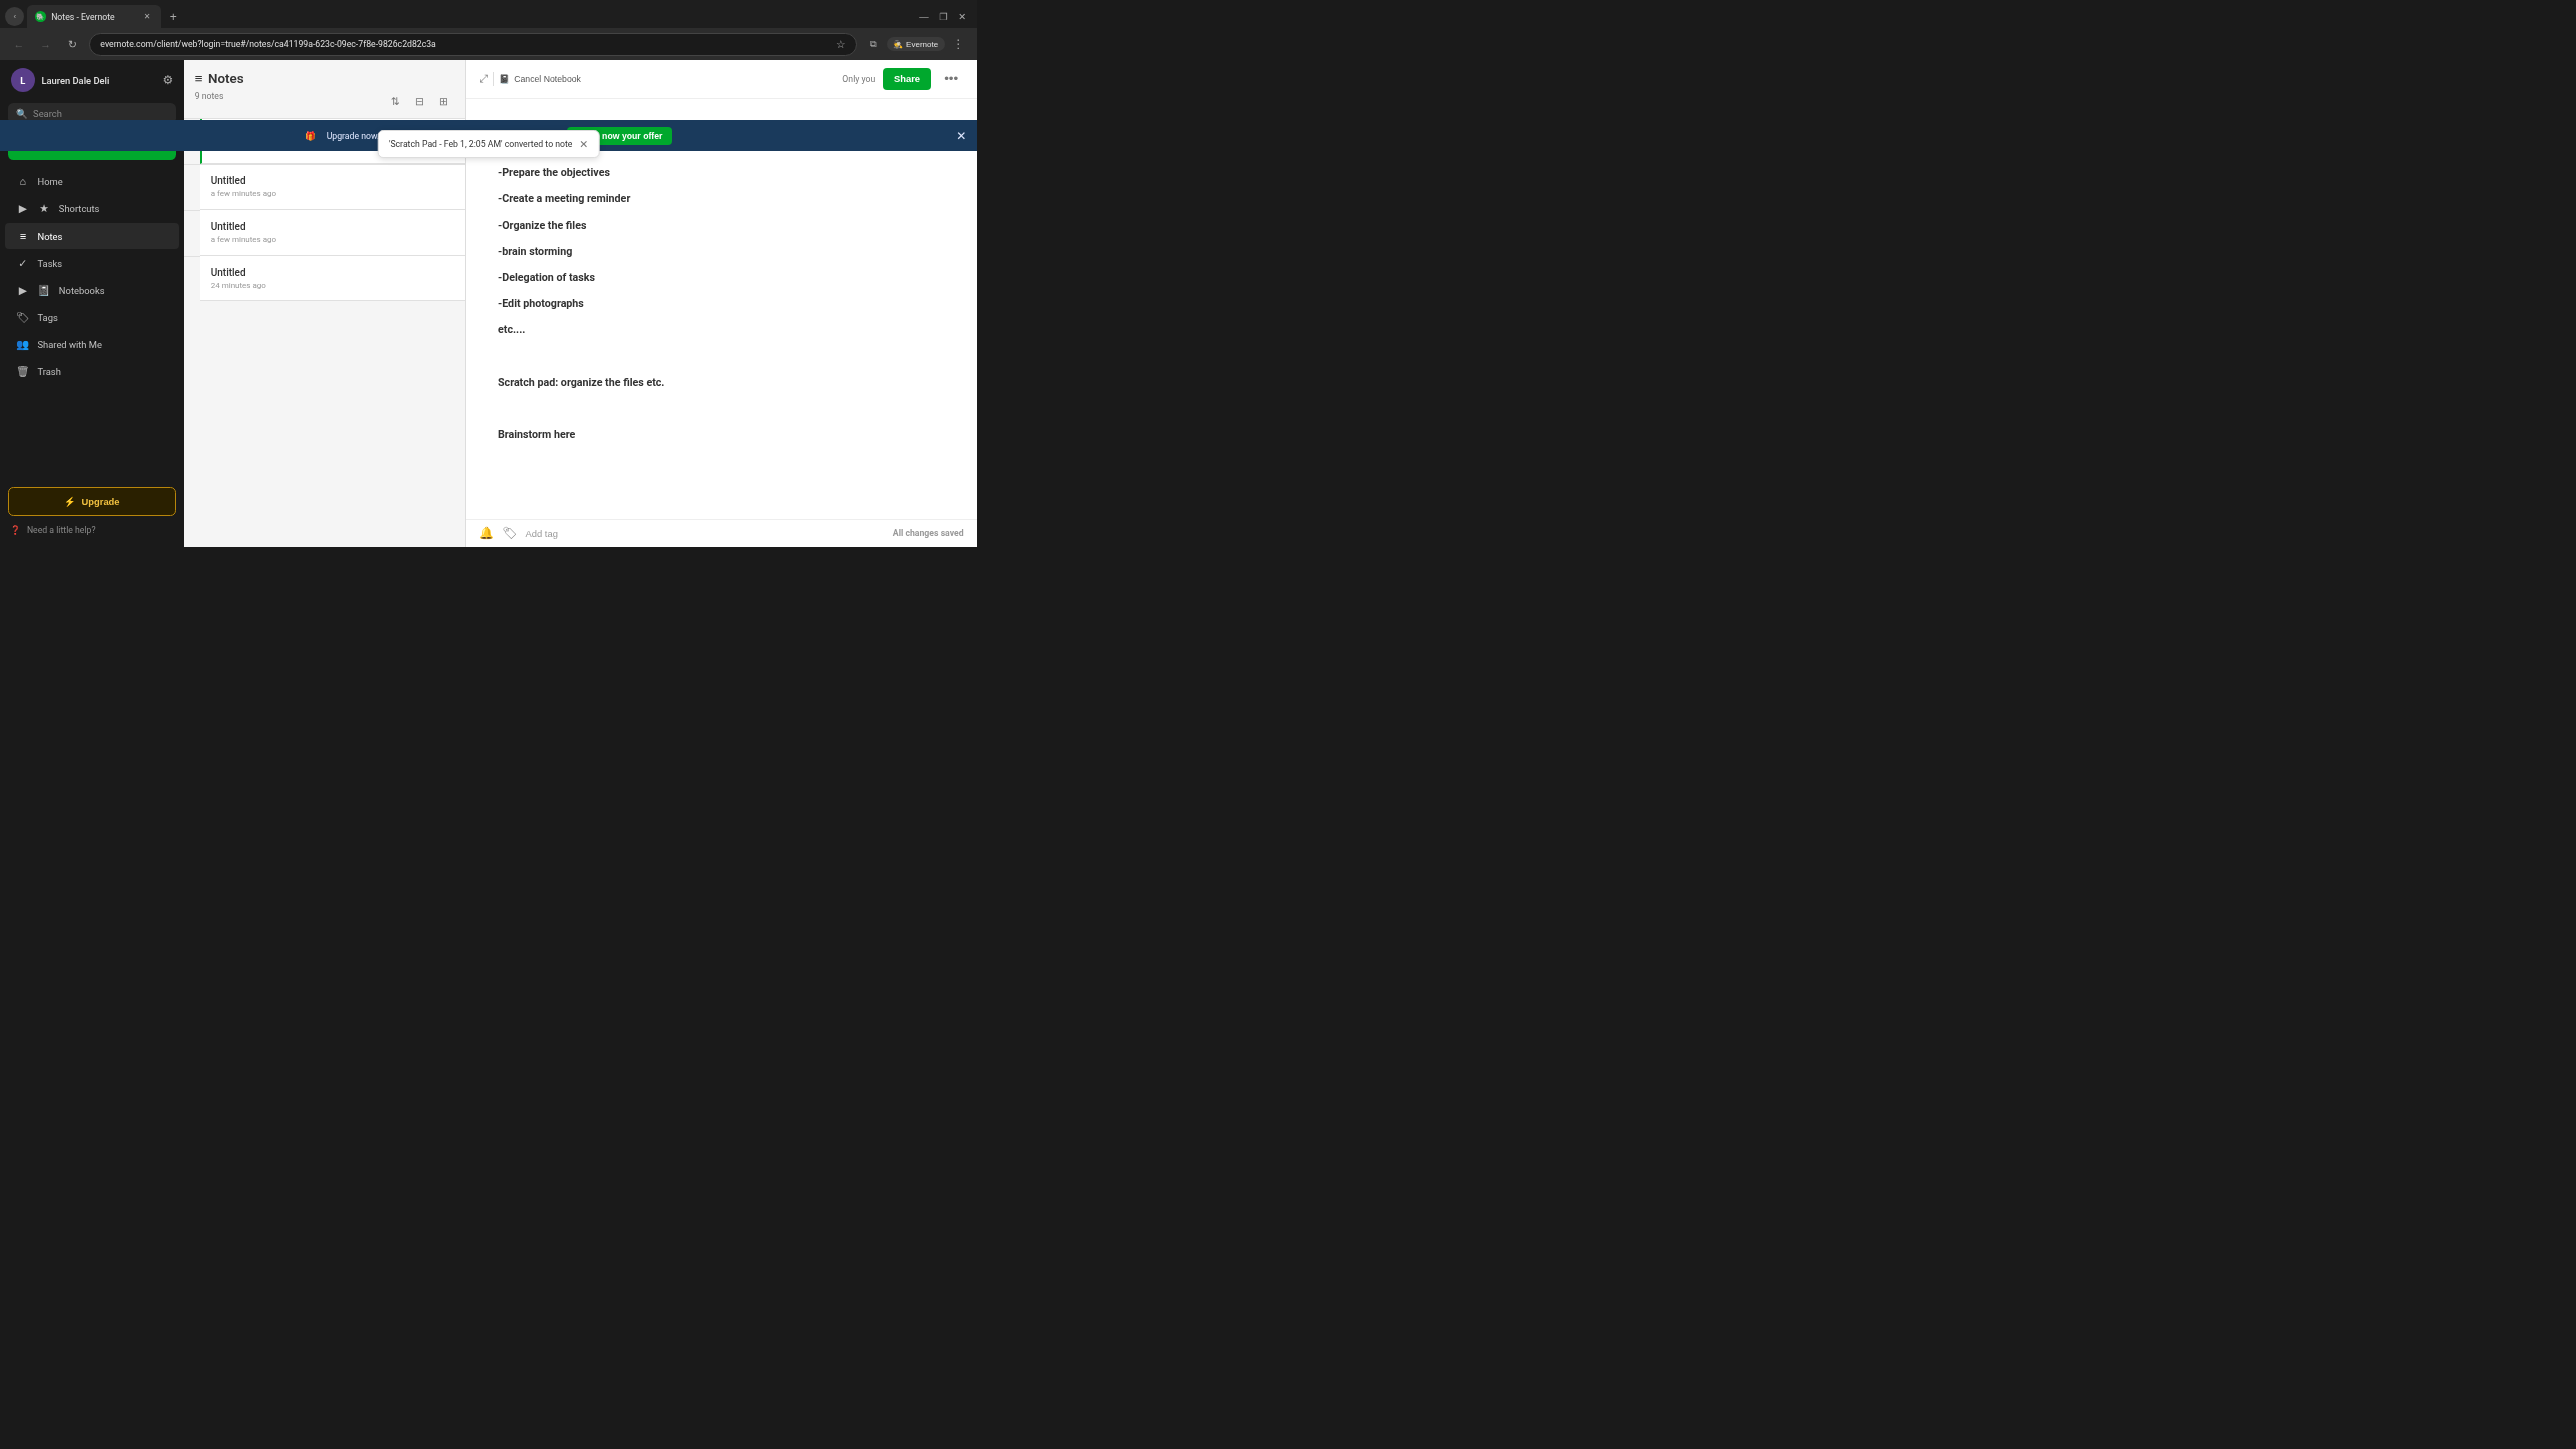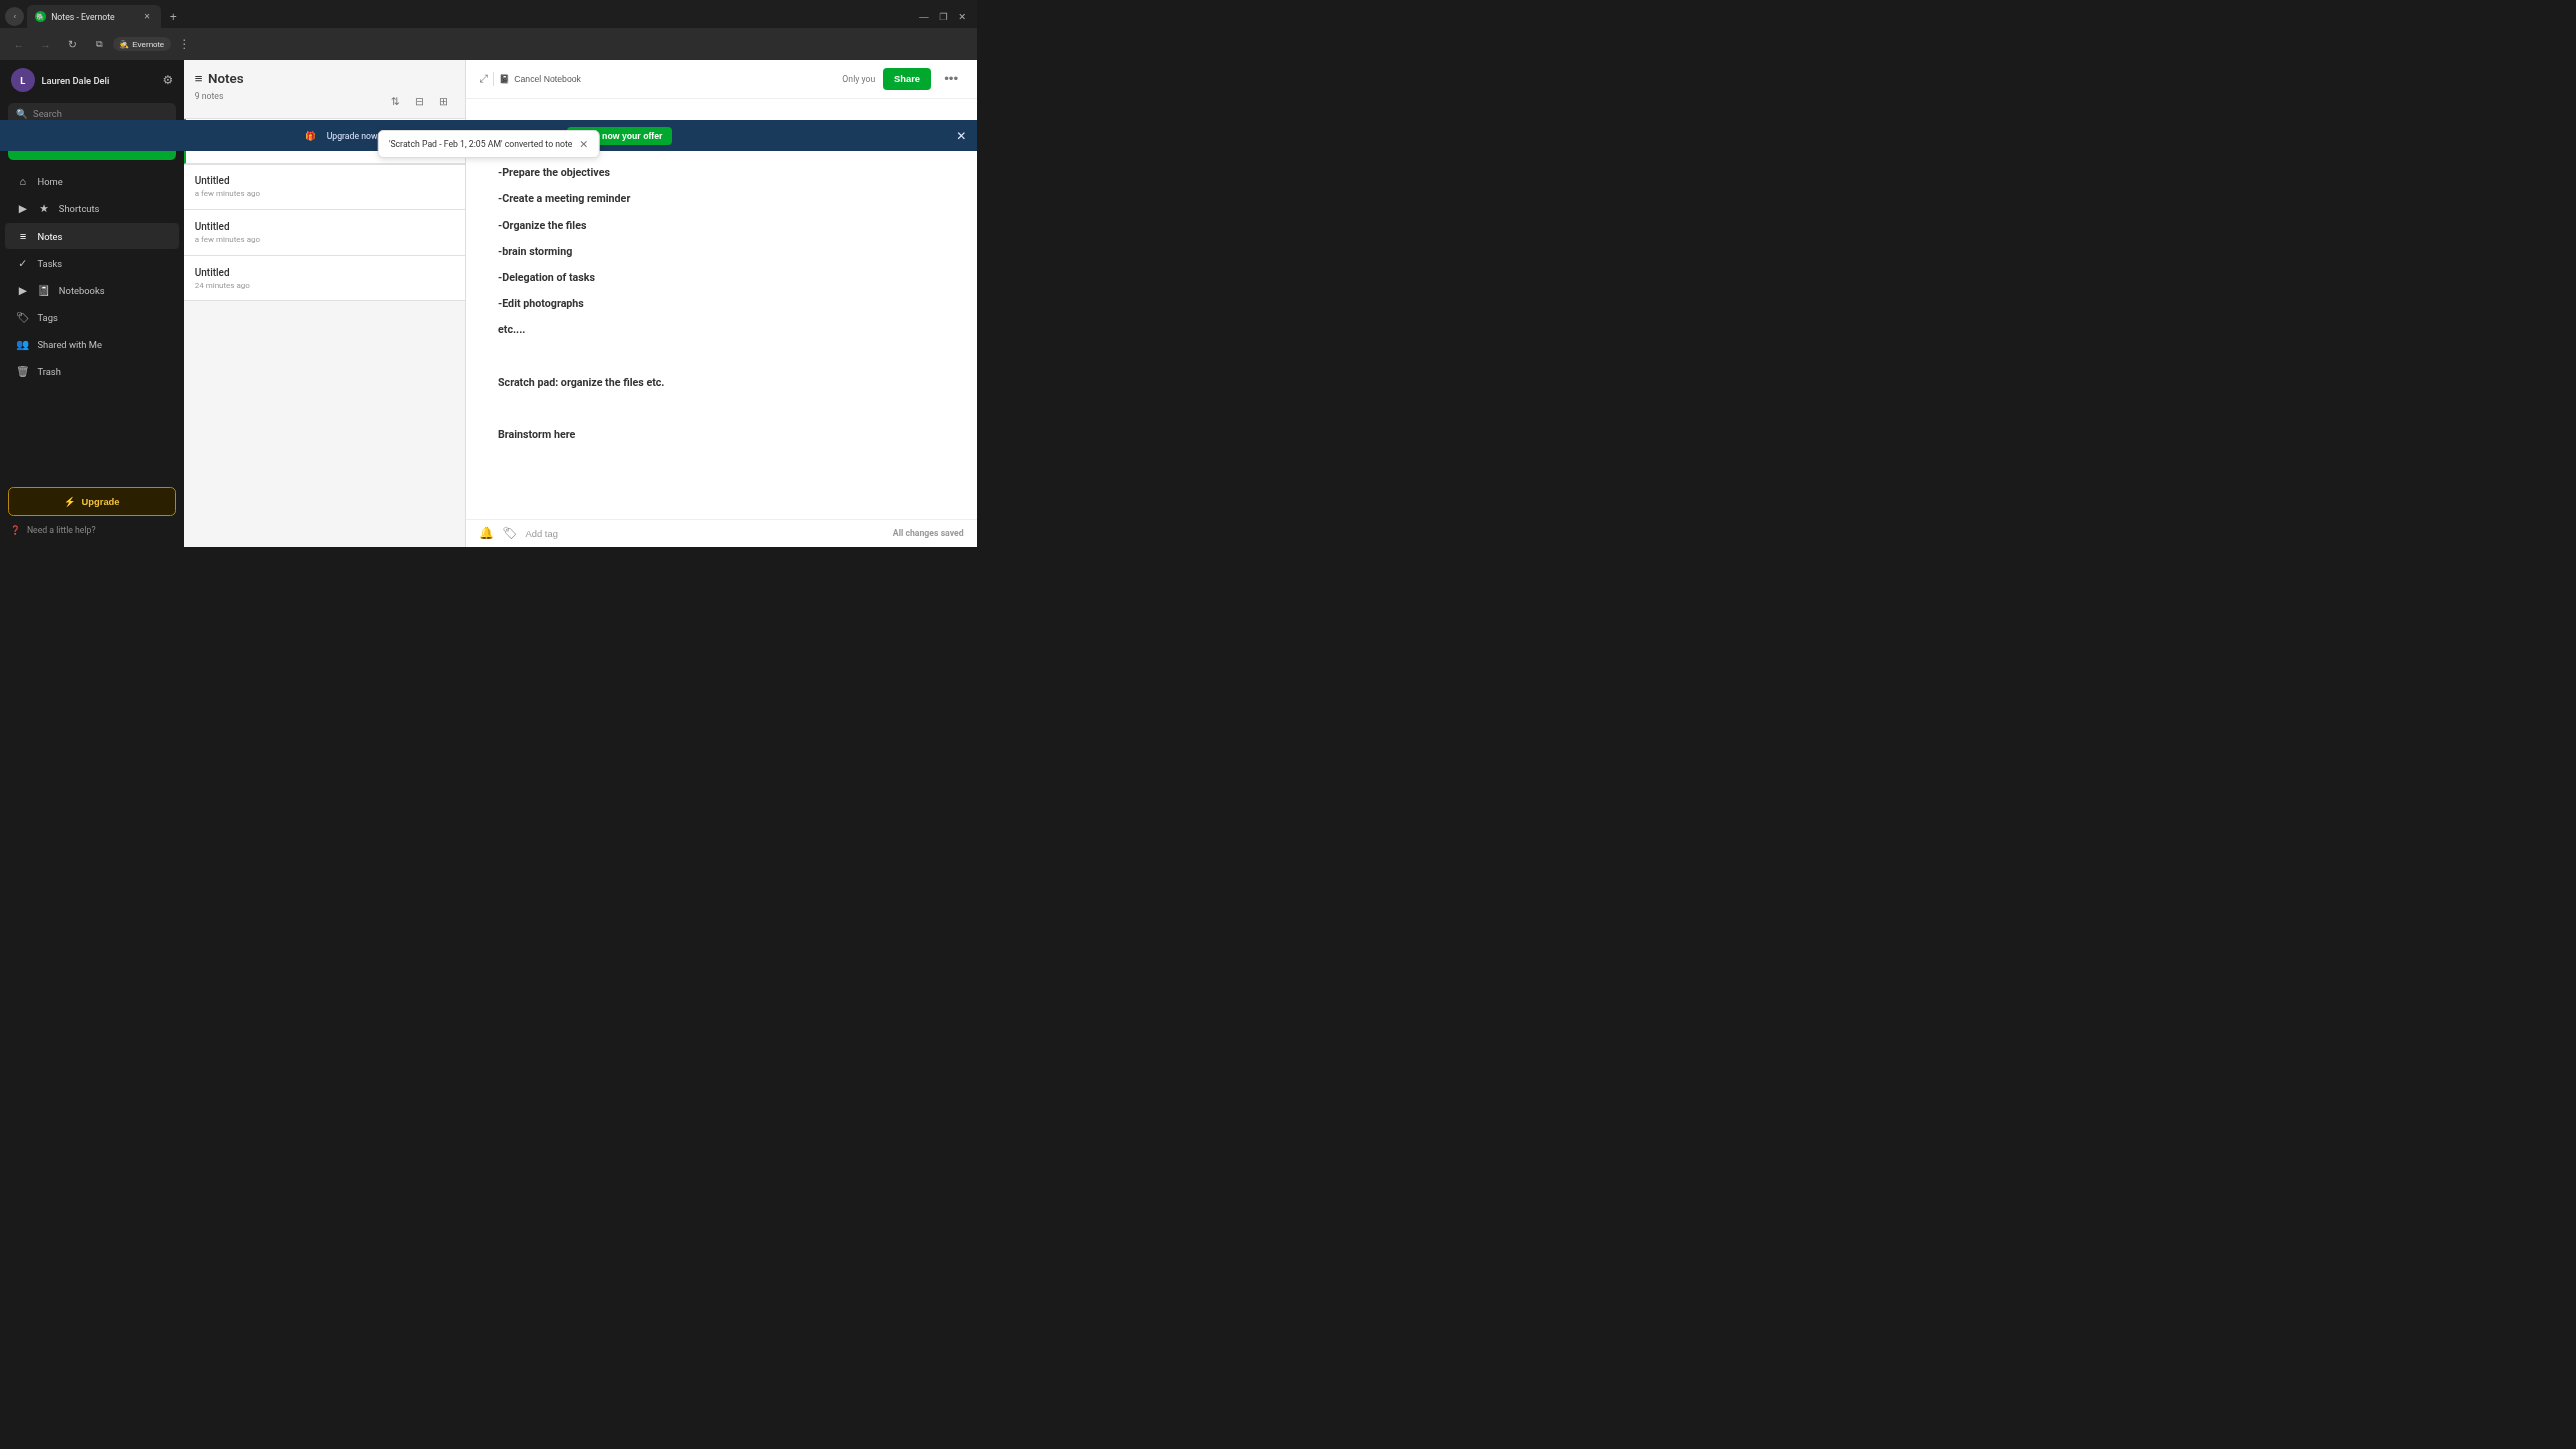--- a/index.html
+++ b/index.html
@@ -385,20 +385,21 @@
       align-items: center;
       justify-content: center;
       border-radius: 2.7px;
     }
 
     .note-item {
       padding: 10.7px;
       border-bottom: 0.7px solid #e0e0e0;
       cursor: pointer;
       background: #fff;
+      margin-left: 16px;
     }
     .note-item.selected {
       background: #fff;
       border-left: 2px solid #00a82d;
     }
     .note-item-title {
       font-size: 10px;
       font-weight: 500;
       color: #333;
       margin-bottom: 2.7px;
@@ -608,20 +609,24 @@
       <button class="window-btn">—</button>
       <button class="window-btn">❐</button>
       <button class="window-btn">✕</button>
     </div>
   </div>
 
   <div class="address-bar">
     <button class="nav-btn disabled">←</button>
     <button class="nav-btn disabled">→</button>
     <button class="nav-btn">↻</button>
+    <div class="url-bar">
+      <span class="url-text">evernote.com/client/web?login=true#/notes/ca41199a-623c-09ec-7f8e-9826c2d82c3a</span>
+      <button class="bookmark-btn">☆</button>
+    </div>
     <div class="toolbar-icons">
       <button class="toolbar-icon-btn">⧉</button>
       <button class="incognito-btn">
         <span>🕵</span>
         <span>Evernote</span>
       </button>
       <button class="more-btn">⋮</button>
     </div>
   </div>
 </div>

